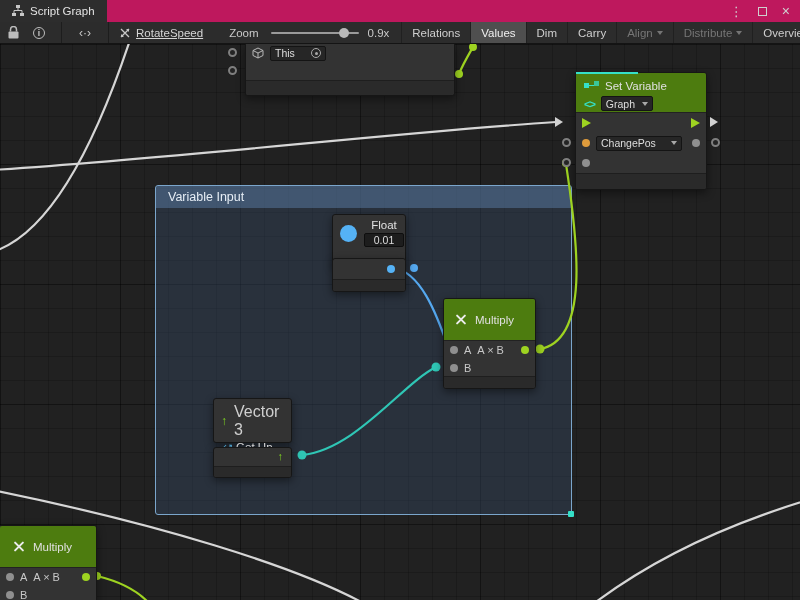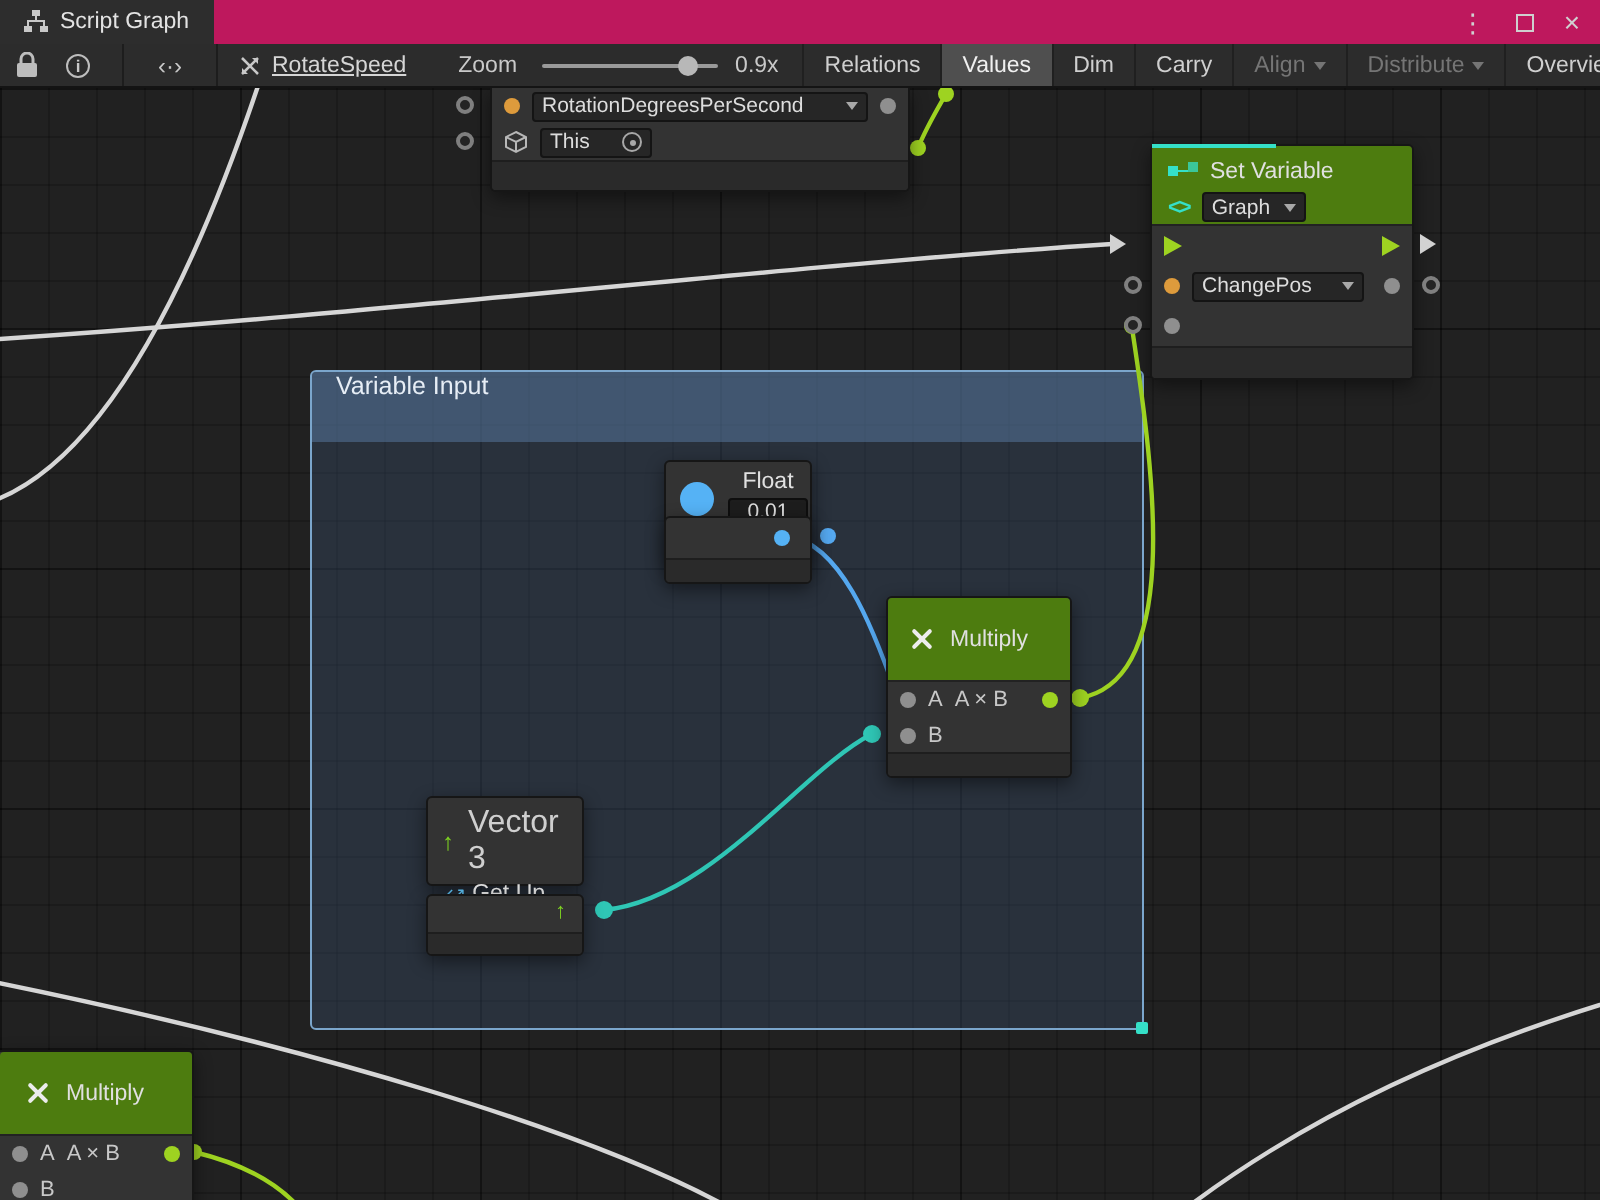--- a/index.html
+++ b/index.html
@@ -44,21 +44,21 @@
     background-image:
       linear-gradient(rgba(0,0,0,.30) 1px, transparent 1px),
       linear-gradient(90deg, rgba(0,0,0,.30) 1px, transparent 1px),
       linear-gradient(rgba(0,0,0,.18) 1px, transparent 1px),
       linear-gradient(90deg, rgba(0,0,0,.18) 1px, transparent 1px);
     background-size:120px 120px, 120px 120px, 24px 24px, 24px 24px; }
   .wires { position:absolute; left:0; top:0; z-index:2; pointer-events:none; }
   
   .group { position:absolute; left:155px; top:141px; width:417px; height:330px;
     background:rgba(52,72,98,.42); border:1px solid #7ba6cc; border-radius:3px; z-index:1; }
-  .group-header { height:35px; background:rgba(96,134,176,.45); display:flex; align-items:flex-start;
+  .group-header { height:22px; background:rgba(96,134,176,.45); display:flex; align-items:center;
     padding:0 12px; color:#e6edf5; font-size:12.5px; border-radius:2px 2px 0 0; }
   .group-resize { position:absolute; right:-3px; bottom:-3px; width:6px; height:6px;
     background:#35e0c8; border-radius:1px; }
   
   .node { position:absolute; background:#333; border:1px solid #161616; border-radius:3px;
     box-shadow:0 3px 9px rgba(0,0,0,.45); color:#c8c8c8; font-size:11px; z-index:3; }
   .node-header { background:#4d7c0f; border-bottom:1px solid #222; border-radius:2px 2px 0 0; }
   .node-footer { position:absolute; left:0; right:0; bottom:0; background:#2a2a2a;
     border-top:1px solid #1e1e1e; border-radius:0 0 2px 2px; }
   .prow { display:flex; align-items:center; gap:6px; padding:0 6px; }
@@ -178,28 +178,20 @@
       <circle cx="566" cy="163" r="4" fill="#9ed321"></circle>
       <circle cx="97" cy="576" r="4" fill="#9ed321"></circle>
       <circle cx="394" cy="268" r="4" fill="#55a8ef"></circle>
       <circle cx="414" cy="268" r="4" fill="#55a8ef"></circle>
       <circle cx="302" cy="455" r="4.5" fill="#2fc6b5"></circle>
       <circle cx="436" cy="367" r="4.5" fill="#2fc6b5"></circle>
     </svg>
 
     <div class="node" style="left:245px;top:0;width:210px;height:52px;border-top:none;border-radius:0 0 3px 3px;">
       <div class="prow" style="height:18px;">
-        <span class="dot do"></span>
-        <div class="dd" style="flex:1;">
-          <span>RotationDegreesPerSecond</span>
-          <span class="caret"></span>
-        </div>
-        <span class="dot dg"></span>
-      </div>
-      <div class="prow" style="height:18px;">
         <svg width="12" height="12" viewBox="0 0 12 12">
           <path d="M6 1 L11 3.5 L11 8.5 L6 11 L1 8.5 L1 3.5 Z" fill="none" stroke="#b8b8b8"></path>
           <path d="M1 3.5 L6 6 L11 3.5 M6 6 L6 11" stroke="#b8b8b8" fill="none"></path>
         </svg>
         <div class="dd" style="width:56px;">
           <span>This</span>
           <span class="target-ic" style="margin-left:auto;"></span>
         </div>
       </div>
       <div class="node-footer" style="height:15px;"></div>
@@ -242,21 +234,21 @@
         <span class="dot dg"></span>
       </div>
       <div class="node-footer" style="height:16px;"></div>
     </div>
     <span class="tri-ext" style="left:555px;top:73px;"></span>
     <span class="tri-ext" style="left:710px;top:73px;"></span>
     <span class="ring" style="left:562px;top:94px;"></span>
     <span class="ring" style="left:711px;top:94px;"></span>
     <span class="ring" style="left:562px;top:114px;"></span>
 
-    <div class="node" style="left:332px;top:170px;width:74px;height:52px;margin-top:16px;">
+    <div class="node" style="left:332px;top:170px;width:74px;height:52px;">
       <div style="display:flex;align-items:center;gap:7px;padding:4px 7px;">
         <span class="blue-circ"></span>
         <div style="display:flex;flex-direction:column;gap:2px;align-items:center;">
           <span class="hdr-title">Float</span>
           <div class="val-field">0.01</div>
         </div>
       </div>
     </div>
     <div class="node" style="left:332px;top:214px;width:74px;height:34px;">
       <span class="dot db" style="position:absolute;right:10px;top:6px;"></span>

